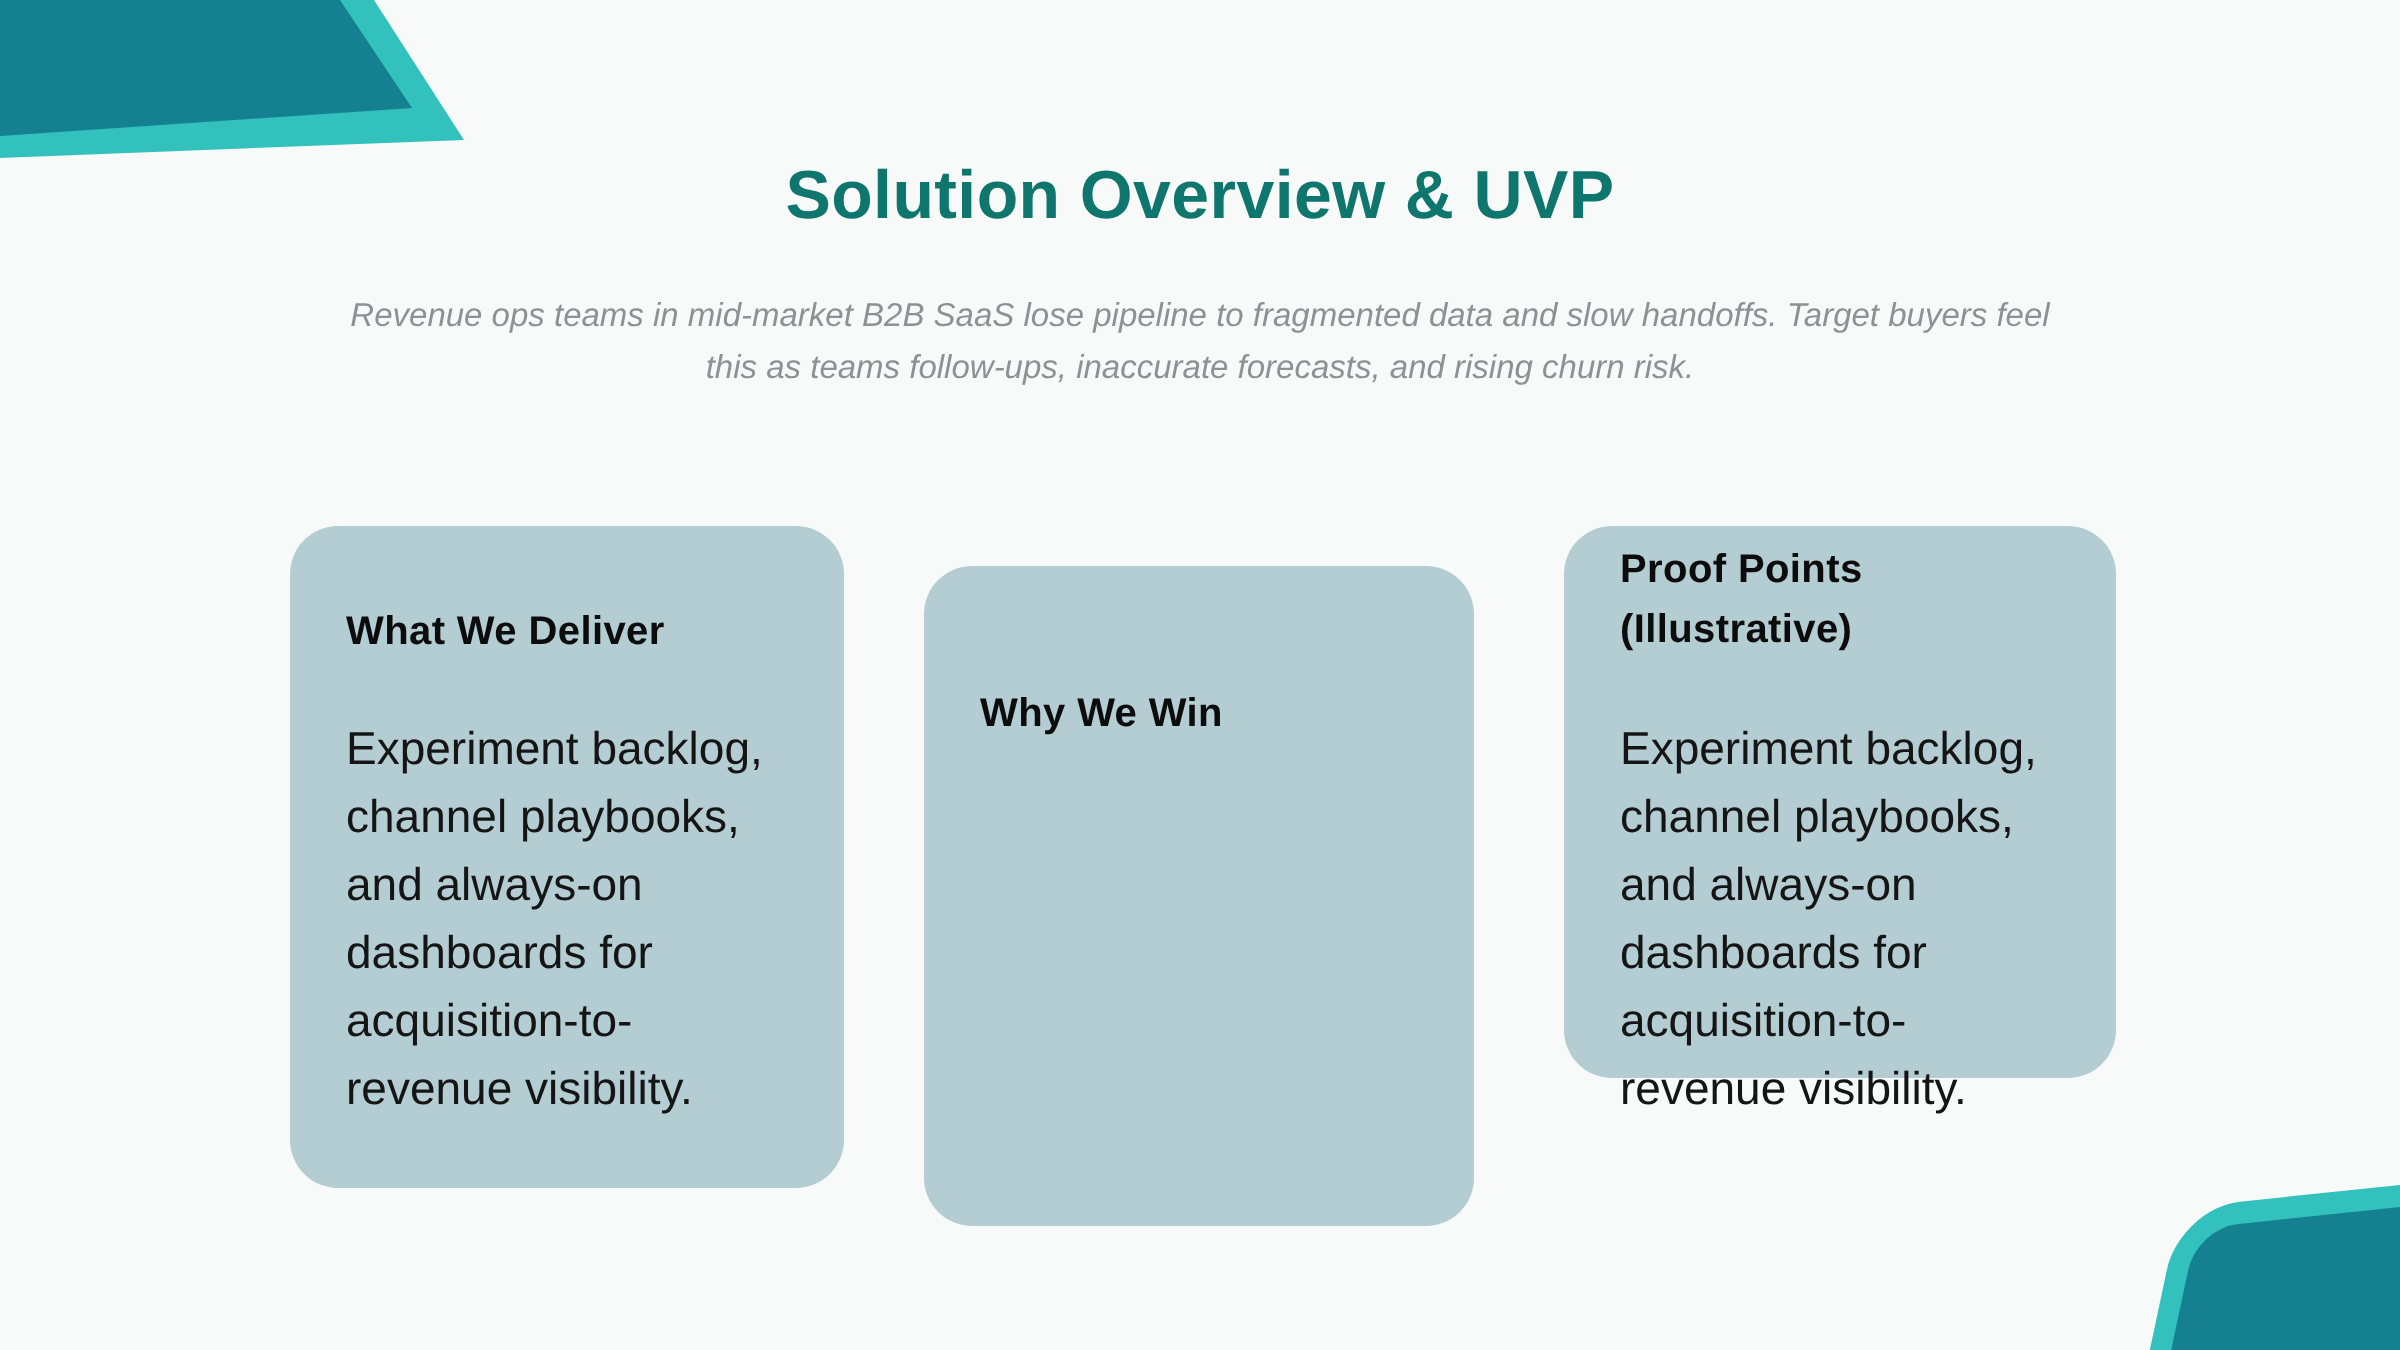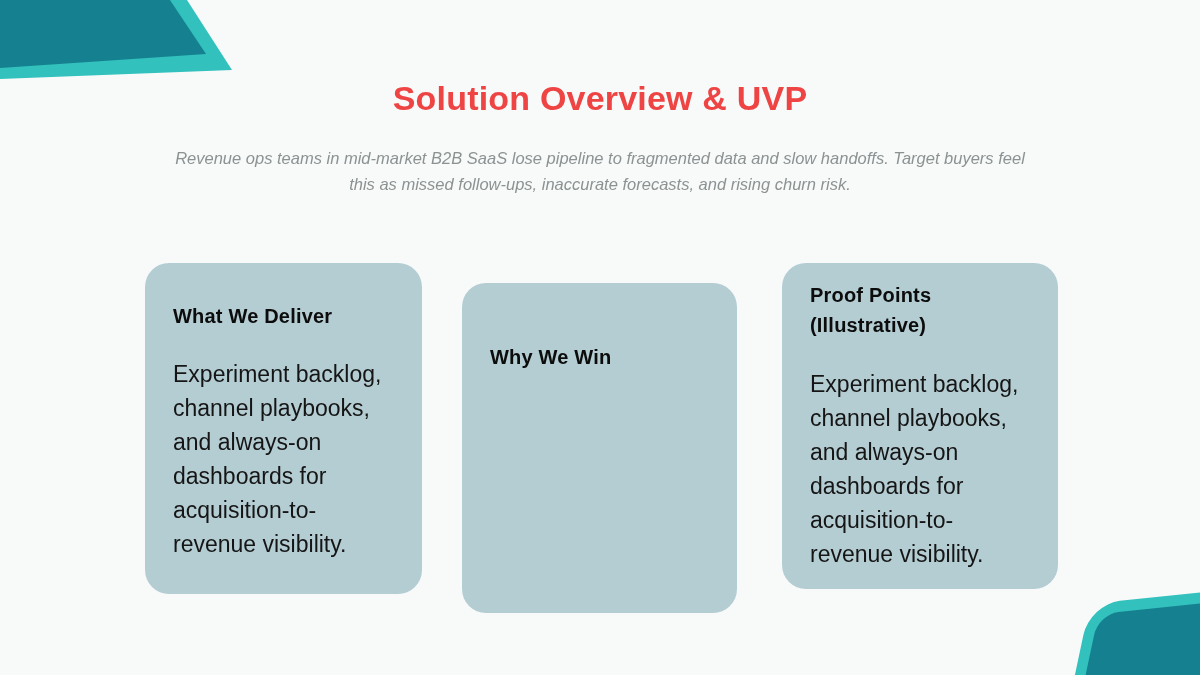--- a/index.html
+++ b/index.html
@@ -50,21 +50,21 @@
   
   .title {
     position: absolute;
     left: 0; right: 0;
     top: 78px;
     margin: 0;
     text-align: center;
     font-size: 34px;
     line-height: 40px;
     font-weight: 700;
-    color: #ef4444;
+    color: #0f766e;
     letter-spacing: 0.2px;
   }
   .subtitle {
     position: absolute;
     left: 0; right: 0;
     top: 146px;
     margin: 0;
     text-align: center;
     font-size: 16.5px;
     line-height: 25.5px;
@@ -92,39 +92,39 @@
   .card p {
     margin: 0;
     font-size: 23px;
     line-height: 34px;
     color: #151515;
   }
   .card-1 { left: 145px; top: 263px; width: 277px; height: 331px; padding-top: 38px; }
   .card-1 h2 { margin-bottom: 26px; }
   .card-2 { left: 462px; top: 283px; width: 275px; height: 330px; padding-top: 59px; }
   .card-2 h2 { margin-bottom: 34px; }
-  .card-3 { left: 782px; top: 263px; width: 276px; height: 326px; padding-top: 17px; }
+  .card-3 { left: 782px; top: 263px; width: 276px; height: 276px; padding-top: 7px; }
   .card-3 h2 { margin-bottom: 27px; }
 </style>
 </head>
 <body>
 
 <div class="slide">
 
   <div class="deco-tl-outer"></div>
   <div class="deco-tl-inner"></div>
 
   <div class="deco-br-outer">
     <div class="deco-br-inner"></div>
   </div>
 
   <h1 class="title">Solution Overview &amp; UVP</h1>
   <p class="subtitle">
     <span>Revenue ops teams in mid-market B2B SaaS lose pipeline to fragmented data and slow handoffs. Target buyers feel</span>
-    <span>this as missed follow-ups, inaccurate forecasts, and rising churn risk.</span>
+    <span>this as teams follow-ups, inaccurate forecasts, and rising churn risk.</span>
   </p>
 
   <section class="card card-1">
     <h2>What We Deliver</h2>
     <p>Experiment backlog, channel playbooks, and always-on dashboards for acquisition-to-revenue visibility.</p>
   </section>
 
   <section class="card card-2">
     <h2>Why We Win</h2>
   </section>

